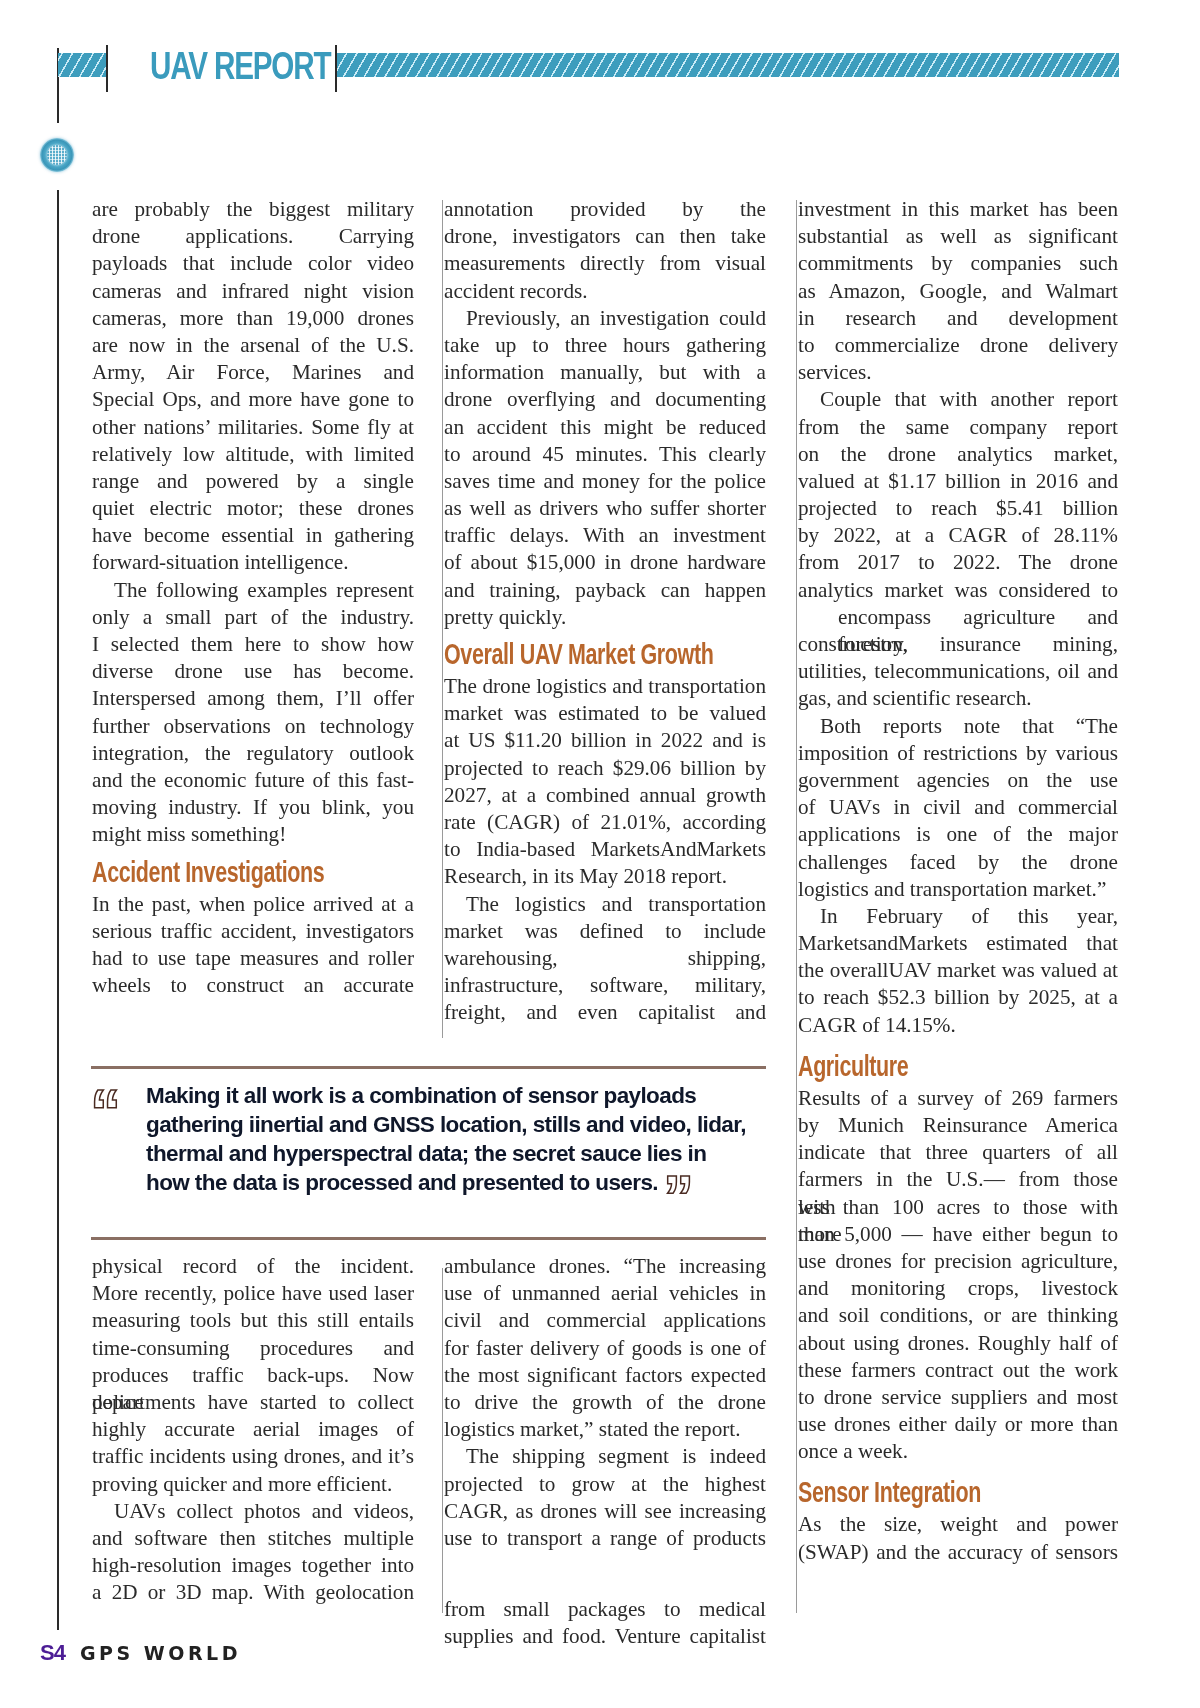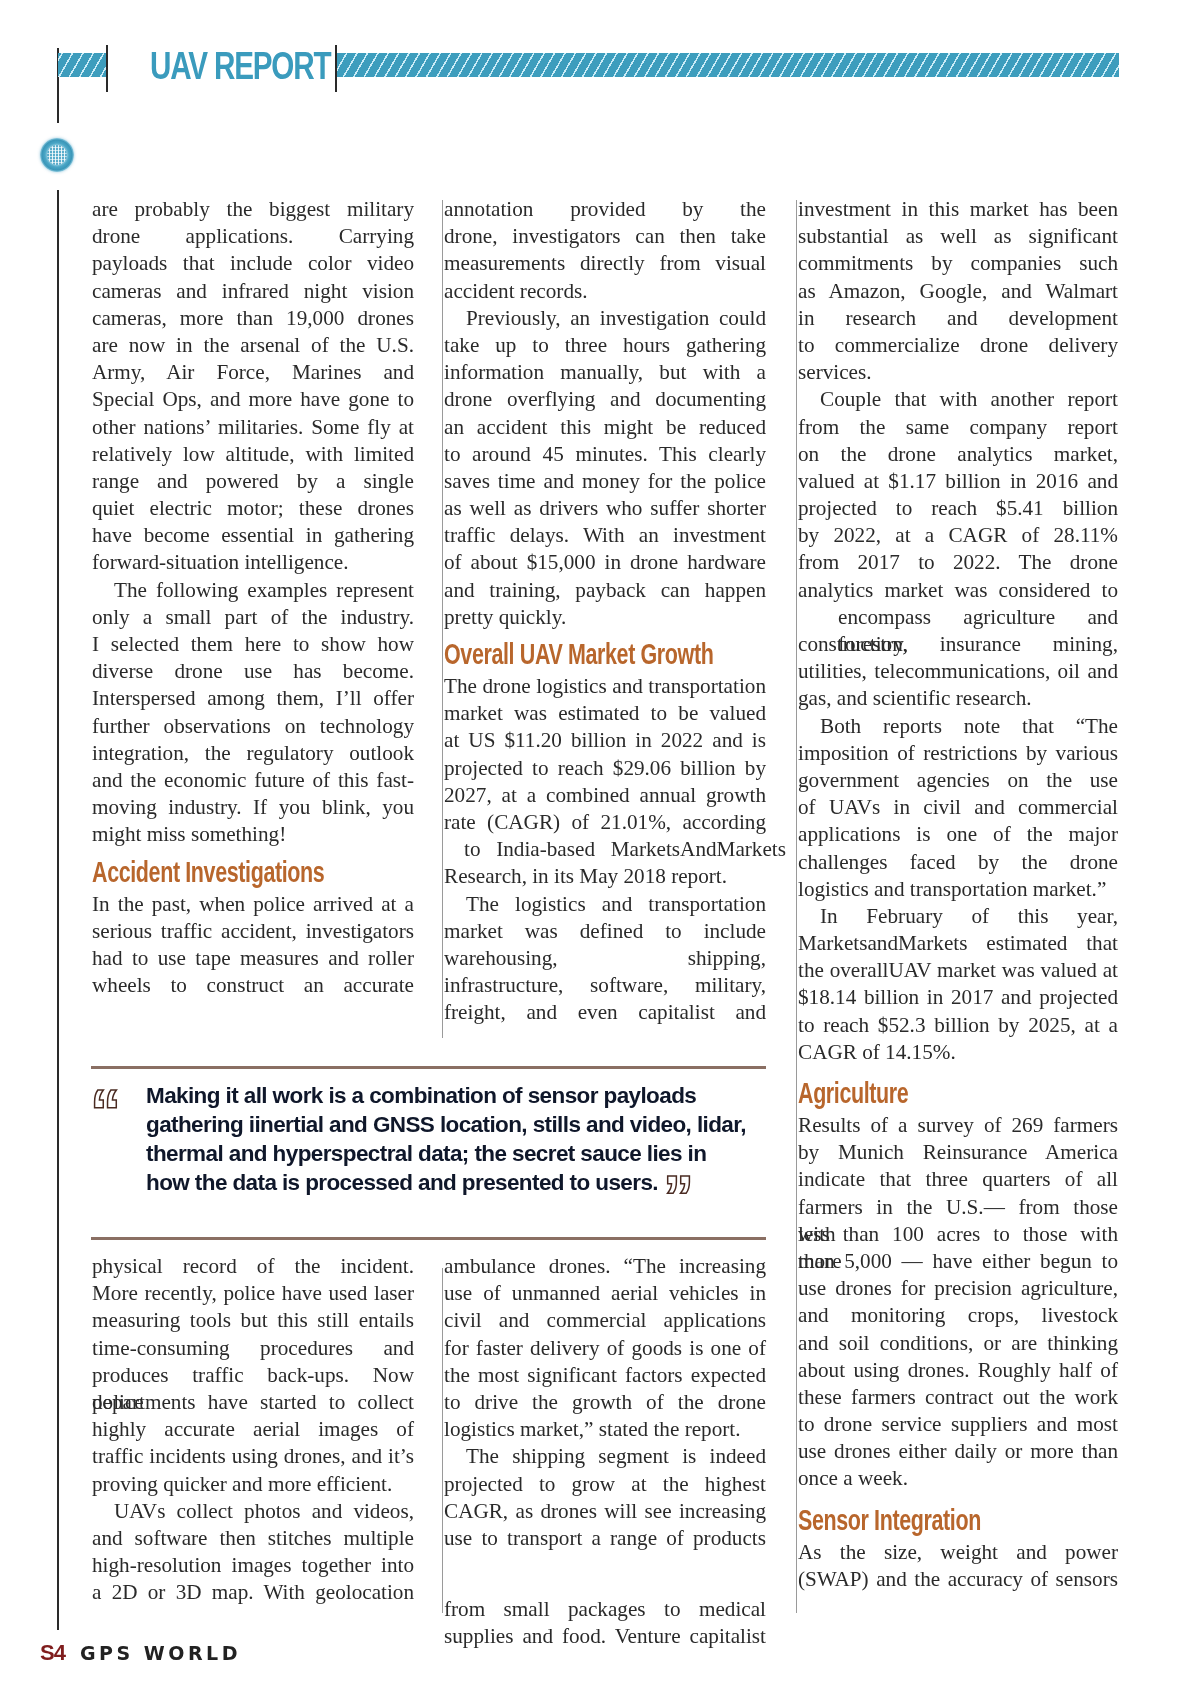--- a/index.html
+++ b/index.html
@@ -21,21 +21,21 @@
   .col { position: absolute; font-size: 21.2px; line-height: 27.2px; }
   .ln { display: block; white-space: nowrap; text-align: justify; text-align-last: justify; height: 27.2px; overflow: visible; }
   .ln.last { text-align-last: left; }
   .ln.indent { padding-left: 22px; }
   .heading { font-family: "Liberation Sans", sans-serif; font-weight: bold; color: #b8662c; font-size: 29px; line-height: 34px; height: 36px; transform: scaleX(0.74); transform-origin: left center; white-space: nowrap; letter-spacing: -0.5px; }
   .divider { position: absolute; width: 1px; background: #9a9a9a; }
   .rule { position: absolute; height: 3px; background: #8a6f63; }
   .quote { position: absolute; font-family: "Liberation Sans", sans-serif; font-weight: bold; color: #0f172a; font-size: 22.5px; line-height: 29px; letter-spacing: -0.6px; }
   .qline { display: block; white-space: nowrap; height: 29px; }
   .qmark { position: absolute; font-family: "Liberation Sans", sans-serif; font-weight: bold; font-size: 62px; line-height: 1; color: #ffffff; -webkit-text-stroke: 1.5px #4a2b22; }
-  .footer-num { font-family: "Liberation Sans", sans-serif; font-weight: bold; color: #7f1d1d; font-size: 22px; letter-spacing: -1px; }
+  .footer-num { font-family: "Liberation Sans", sans-serif; font-weight: bold; color: #4c1d95; font-size: 22px; letter-spacing: -1px; }
   .footer-name { font-family: "DejaVu Sans", sans-serif; font-weight: bold; color: #222; font-size: 19px; letter-spacing: 3.5px; }
 </style>
 </head>
 <body>
 
 <div class="abs vline" style="left:57px; top:48px; height:75px;"></div>
 <div class="abs hatch" style="left:58px; top:53px; width:49px;"></div>
 <div class="abs vline" style="left:106px; top:45px; height:47px;"></div>
 <div class="abs title" style="left:150px; top:47px;">UAV REPORT</div>
 <div class="abs vline" style="left:335px; top:45px; height:47px;"></div>
@@ -108,21 +108,21 @@
       <span class="ln last" style="white-space: nowrap;">pretty quickly.</span>
     </div>
   <div class="heading" style="margin-top:6px;">Overall UAV Market Growth</div>
   <div id="c2b">
       <span class="ln" style="white-space: normal; width: 322px; box-sizing: border-box;">The drone logistics and transportation</span>
       <span class="ln" style="white-space: normal; width: 322px; box-sizing: border-box;">market was estimated to be valued</span>
       <span class="ln" style="white-space: normal; width: 322px; box-sizing: border-box;">at US $11.20 billion in 2022 and is</span>
       <span class="ln" style="white-space: normal; width: 322px; box-sizing: border-box;">projected to reach $29.06 billion by</span>
       <span class="ln" style="white-space: normal; width: 322px; box-sizing: border-box;">2027, at a combined annual growth</span>
       <span class="ln" style="white-space: normal; width: 322px; box-sizing: border-box;">rate (CAGR) of 21.01%, according</span>
-      <span class="ln" style="white-space: normal; width: 322px; box-sizing: border-box; margin-left: 20px;">to India-based MarketsAndMarkets</span>
+      <span class="ln" style="white-space: normal; width: 322px; box-sizing: border-box;">to India-based MarketsAndMarkets</span>
       <span class="ln last" style="white-space: nowrap;">Research, in its May 2018 report.</span>
       <span class="ln indent" style="white-space: normal; width: 322px; box-sizing: border-box;">The logistics and transportation</span>
       <span class="ln" style="white-space: normal; width: 322px; box-sizing: border-box;">market was defined to include</span>
       <span class="ln" style="white-space: normal; width: 322px; box-sizing: border-box;">warehousing, shipping,</span>
       <span class="ln" style="white-space: normal; width: 322px; box-sizing: border-box;">infrastructure, software, military,</span>
       <span class="ln" style="white-space: normal; width: 322px; box-sizing: border-box;">freight, and even capitalist and</span>
     </div>
 </div>
 
 <div class="col" style="left:798px; top:196px; width:320px;">
@@ -149,21 +149,20 @@
       <span class="ln indent" style="white-space: normal; width: 320px; box-sizing: border-box;">Both reports note that “The</span>
       <span class="ln" style="white-space: normal; width: 320px; box-sizing: border-box;">imposition of restrictions by various</span>
       <span class="ln" style="white-space: normal; width: 320px; box-sizing: border-box;">government agencies on the use</span>
       <span class="ln" style="white-space: normal; width: 320px; box-sizing: border-box;">of UAVs in civil and commercial</span>
       <span class="ln" style="white-space: normal; width: 320px; box-sizing: border-box;">applications is one of the major</span>
       <span class="ln" style="white-space: normal; width: 320px; box-sizing: border-box;">challenges faced by the drone</span>
       <span class="ln last" style="white-space: nowrap;">logistics and transportation market.”</span>
       <span class="ln indent" style="white-space: normal; width: 320px; box-sizing: border-box;">In February of this year,</span>
       <span class="ln" style="white-space: normal; width: 320px; box-sizing: border-box;">MarketsandMarkets estimated that</span>
       <span class="ln" style="white-space: normal; width: 320px; box-sizing: border-box;">the overallUAV market was valued at</span>
-      <span class="ln" style="white-space: normal; width: 320px; box-sizing: border-box;">$18.14 billion in 2017 and projected</span>
       <span class="ln" style="white-space: normal; width: 320px; box-sizing: border-box;">to reach $52.3 billion by 2025, at a</span>
       <span class="ln last" style="white-space: nowrap;">CAGR of 14.15%.</span>
     </div>
   <div class="heading" style="margin-top:10px;">Agriculture</div>
   <div id="c3b">
       <span class="ln" style="white-space: normal; width: 320px; box-sizing: border-box;">Results of a survey of 269 farmers</span>
       <span class="ln" style="white-space: normal; width: 320px; box-sizing: border-box;">by Munich Reinsurance America</span>
       <span class="ln" style="white-space: normal; width: 320px; box-sizing: border-box;">indicate that three quarters of all</span>
       <span class="ln" style="white-space: normal; width: 320px; box-sizing: border-box;">farmers in the U.S.— from those with</span>
       <span class="ln" style="white-space: normal; width: 320px; box-sizing: border-box;">less than 100 acres to those with more</span>

